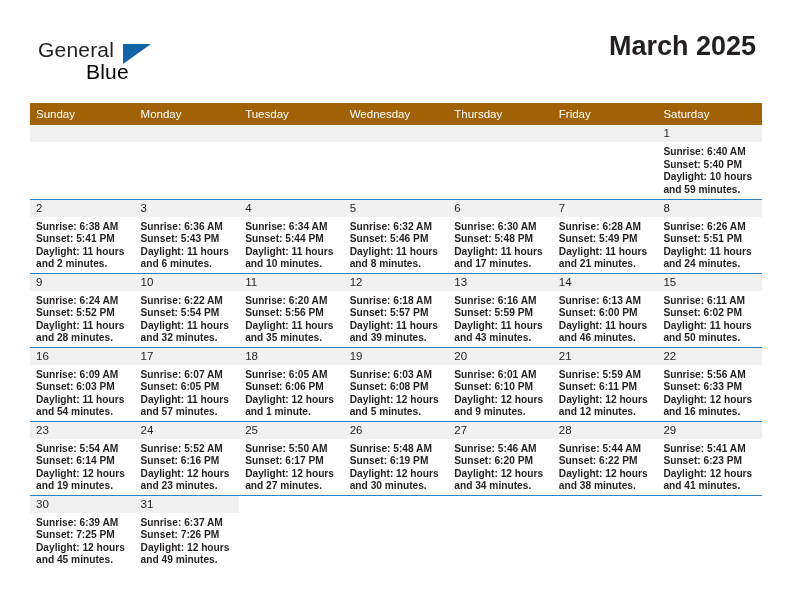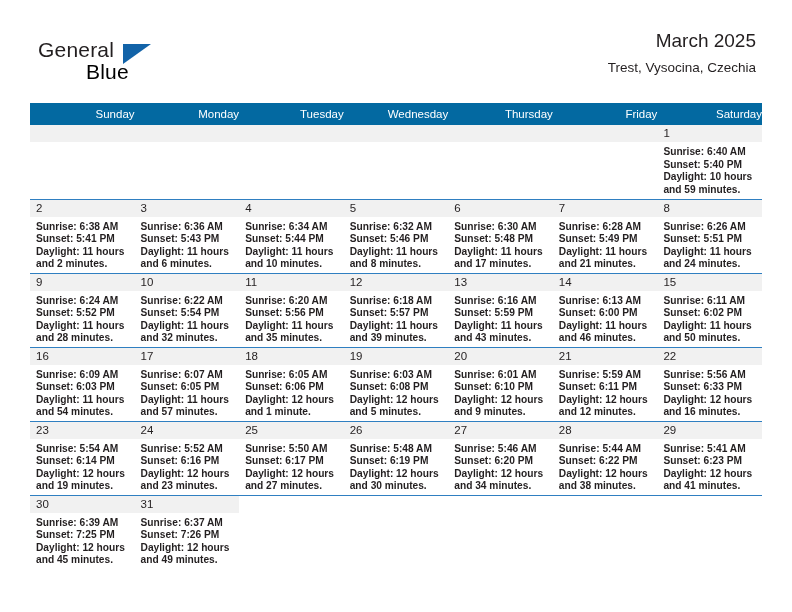--- a/index.html
+++ b/index.html
@@ -68,22 +68,22 @@
     border-bottom: 20px solid transparent;
   }
 
   .title-block {
     position: absolute;
     right: 36px;
     top: 30px;
     text-align: right;
   }
   .cal-title {
-    font-size: 19px;
-    font-weight: normal;
+    font-size: 27px;
+    font-weight: bold;
     color: #231f20;
     line-height: 1.2;
     white-space: nowrap;
   }
   .cal-subtitle {
     margin-top: 7px;
     font-size: 13.5px;
     color: #231f20;
     line-height: 1.2;
     white-space: nowrap;
@@ -93,26 +93,26 @@
   .calendar {
     position: absolute;
     left: 30px;
     top: 103px;
     width: 732px;
     border-collapse: collapse;
     table-layout: fixed;
   }
 
   .calendar th {
-    background: #0369a1;
+    background: #a16207;
     color: #ffffff;
     font-weight: normal;
     font-size: 11.5px;
-    text-align: right;
-    padding: 5px 0 5px 0;
+    text-align: left;
+    padding: 5px 0 5px 6px;
     height: 20px;
     box-sizing: border-box;
     border: none;
   }
 
   .calendar td {
     vertical-align: top;
     padding: 0;
     border-bottom: 1px solid #2f7fc1;
     background: #ffffff;
@@ -167,21 +167,20 @@
   <div class="header">
 
     <div class="logo">
       <span class="logo-general">General</span>
       <span class="logo-triangle"></span>
       <span class="logo-blue">Blue</span>
     </div>
 
     <div class="title-block">
       <div class="cal-title">March 2025</div>
-      <div class="cal-subtitle">Trest, Vysocina, Czechia</div>
     </div>
 
   </div>
 
   <table class="calendar">
     <colgroup>
       <col style="width:14.2857%">
         <col style="width:14.2857%">
         <col style="width:14.2857%">
       <col style="width:14.2857%">

